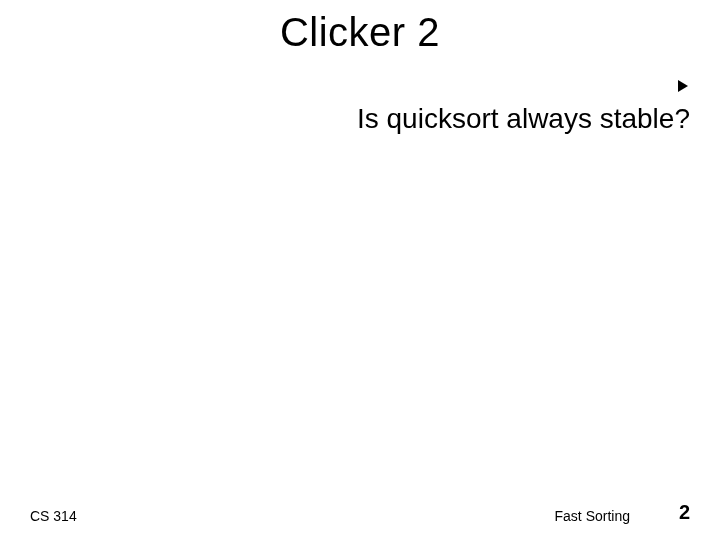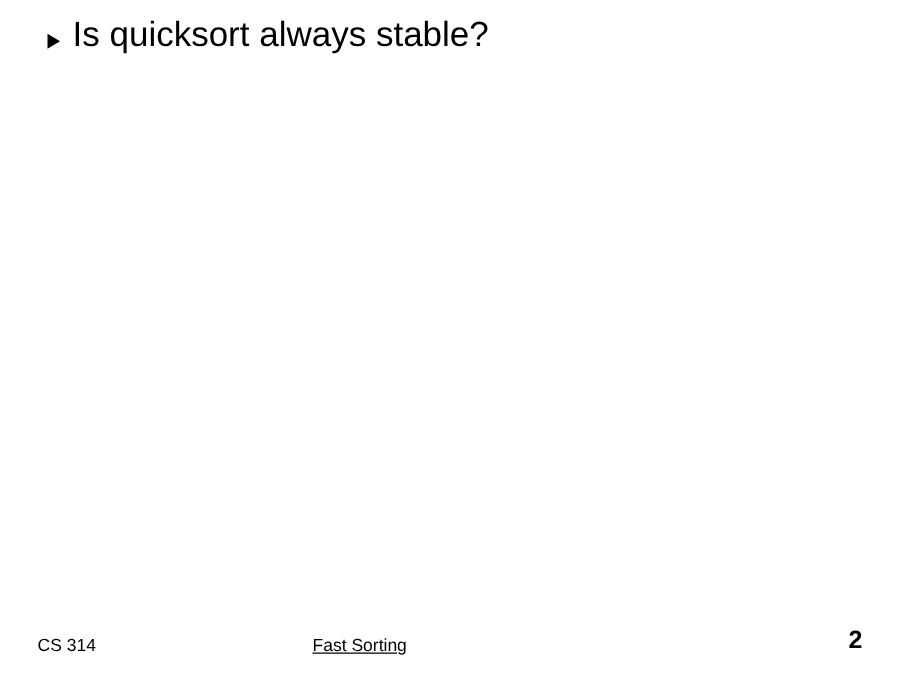--- a/index.html
+++ b/index.html
@@ -21,22 +21,23 @@
     font-weight: 400;
     color: #000;
     margin-bottom: 14px;
     letter-spacing: 0.5px;
   }
   .body-area {
     padding-left: 6px;
   }
   .bullet-row {
     display: flex;
-    align-items: center;
+    align-items: flex-end;
     gap: 8px;
+    flex-direction: column;
   }
   .bullet-icon {
     flex: 0 0 auto;
     margin-top: 10px;
   }
   .bullet-icon svg { display: block; }
   .question {
     font-size: 28px;
     color: #000;
     line-height: 1.3;
@@ -61,36 +62,36 @@
   }
   .footer-left {
     font-size: 14px;
     color: #000;
     flex: 0 0 220px;
   }
   .footer-center {
     font-size: 14px;
     color: #000;
     flex: 1 1 auto;
-    text-align: left;
-    text-decoration: underline;
+    text-align: right;
   }
   .footer-right {
     font-size: 20px;
     font-weight: 700;
     color: #000;
     flex: 0 0 60px;
     text-align: right;
   }
 </style>
 </head>
 <body>
 
 <div class="slide">
 
+  <h1 class="title">Clicker 2</h1>
 
   <div class="body-area">
     <div class="bullet-row">
       <span class="bullet-icon">
         <svg width="14" height="14" viewBox="0 0 14 14">
           <polygon points="2,1 12,7 2,13" fill="#000"></polygon>
         </svg>
       </span>
       <span class="question">Is quicksort always stable?</span>
     </div>

